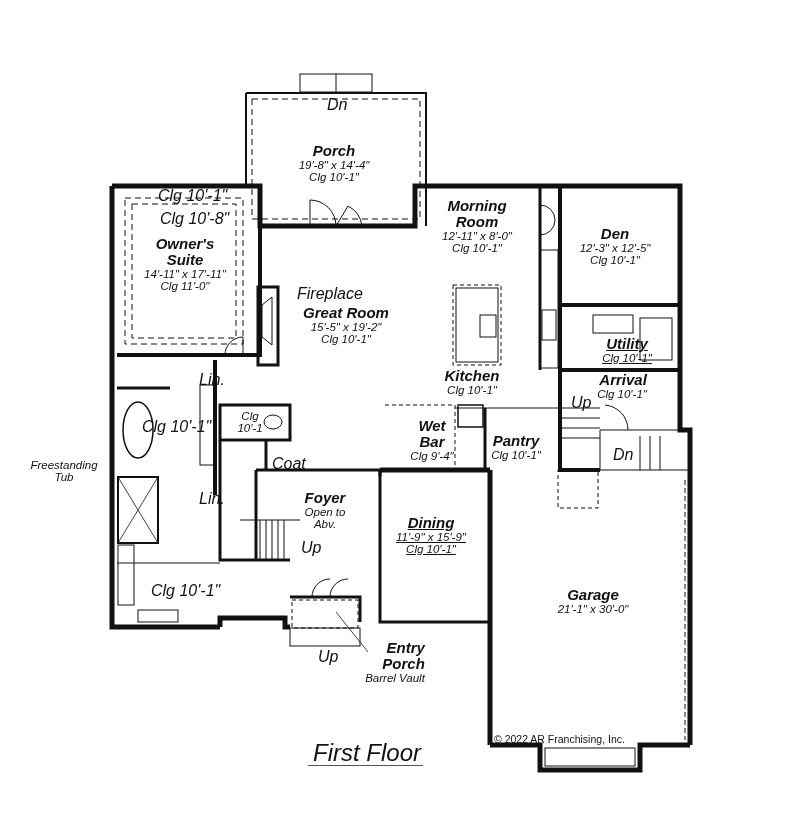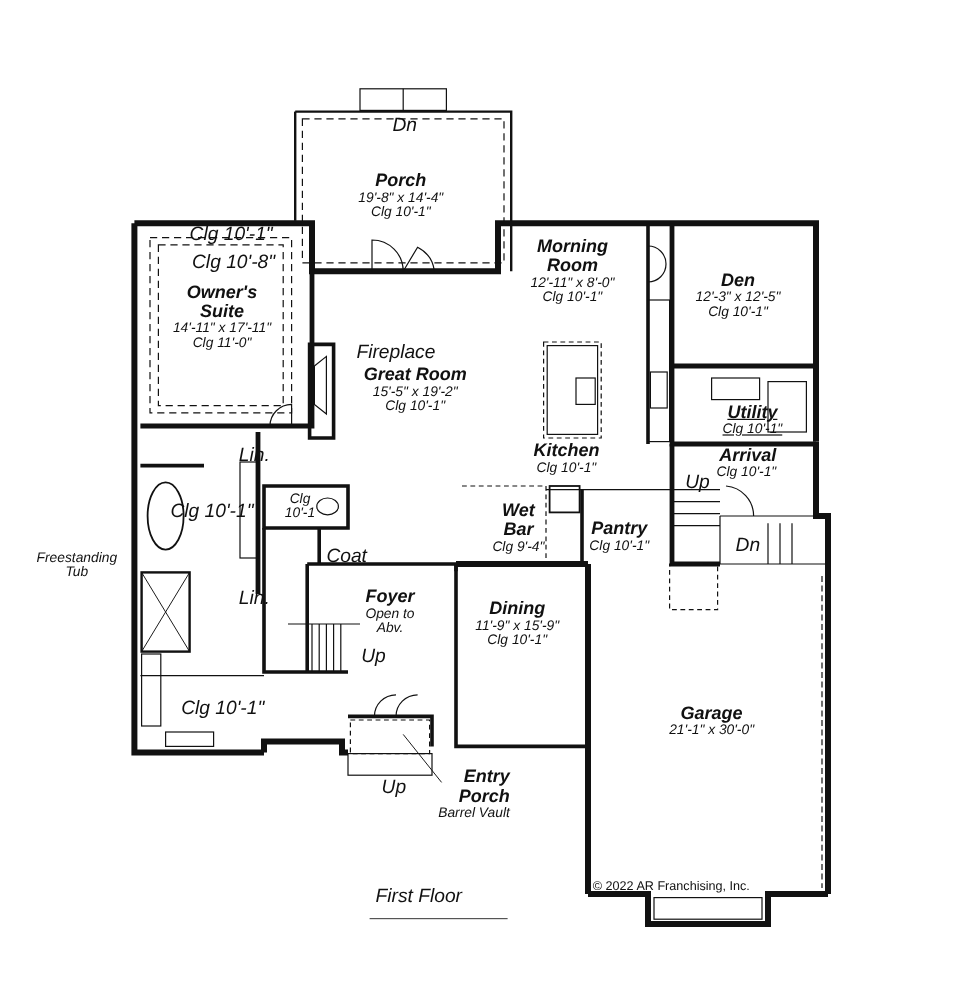--- a/index.html
+++ b/index.html
@@ -3,21 +3,21 @@
   <meta charset="utf-8">
   <style>
     html, body { margin: 0; padding: 0; background: #ffffff; }
     body { width: 800px; height: 829px; position: relative; overflow: hidden;
            font-family: "Liberation Sans", sans-serif; color: #111; }
     svg.plan { position: absolute; left: 0; top: 0; }
     .lbl { position: absolute; text-align: center; font-style: italic; line-height: 1.05; white-space: nowrap; transform: translateX(-50%); }
     .room-name { font-weight: bold; font-size: 15px; display: block; }
     .room-sub { font-size: 11.5px; display: block; }
     .small { position: absolute; font-style: italic; font-size: 16px; white-space: nowrap; }
-    .title { position: absolute; left: 313px; top: 739px; font-style: italic; font-size: 16px; }
+    .title { position: absolute; left: 313px; top: 739px; font-style: italic; font-size: 24px; }
     .title-line { position: absolute; left: 308px; top: 765px; width: 115px; height: 1px; background: #555; }
     .copyright { position: absolute; left: 494px; top: 733px; font-size: 10.5px; white-space: nowrap; }
   </style>
 </head>
 <body>
 
 <svg class="plan" width="800" height="829" viewBox="0 0 800 829">
   <g fill="none" stroke="#111">
 
     <rect x="300" y="74" width="72" height="18" stroke-width="1"></rect>
@@ -204,21 +204,21 @@
 
 <div class="small" style="left:272px; top:455px;">Coat</div>
 
 <div class="lbl" style="left:325px; top:490px;">
   <span class="room-name">Foyer</span>
   <span class="room-sub">Open to</span>
   <span class="room-sub">Abv.</span>
 </div>
 <div class="small" style="left:301px; top:539px;">Up</div>
 
-<div class="lbl" style="left:431px; top:500px;">
+<div class="lbl" style="left:431px; top:515px;text-decoration:underline;">
   <span class="room-name">Dining</span>
   <span class="room-sub">11'-9" x 15'-9"</span>
   <span class="room-sub">Clg 10'-1"</span>
 </div>
 
 <div class="small" style="left:151px; top:582px;">Clg 10'-1"</div>
 
 <div class="lbl" style="left:395px; top:640px;text-align:right;">
   <span class="room-name">Entry</span>
   <span class="room-name">Porch</span>

